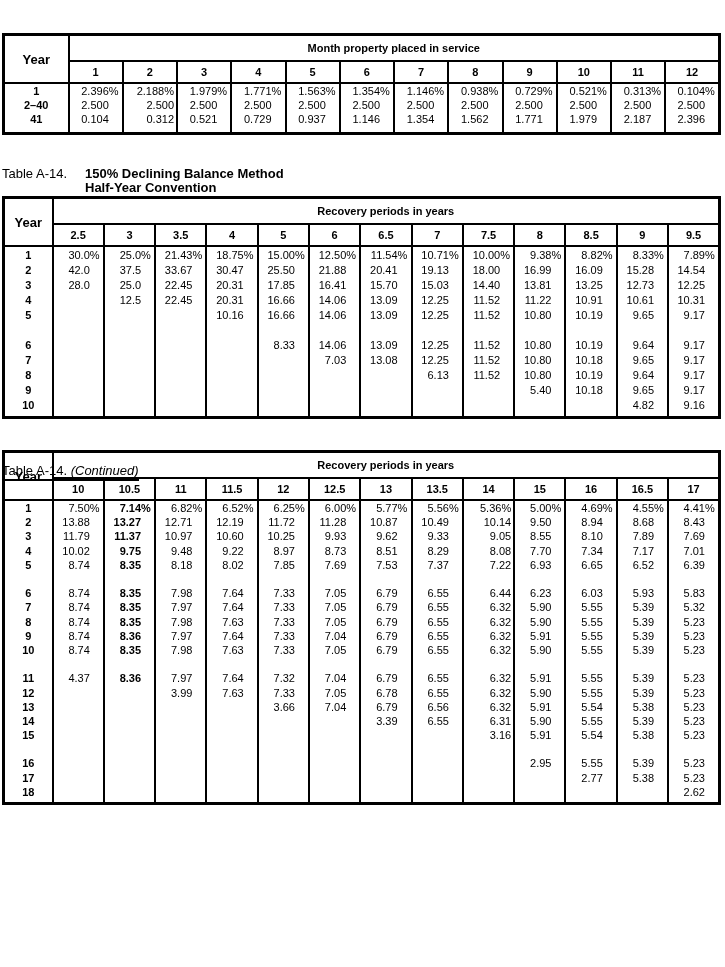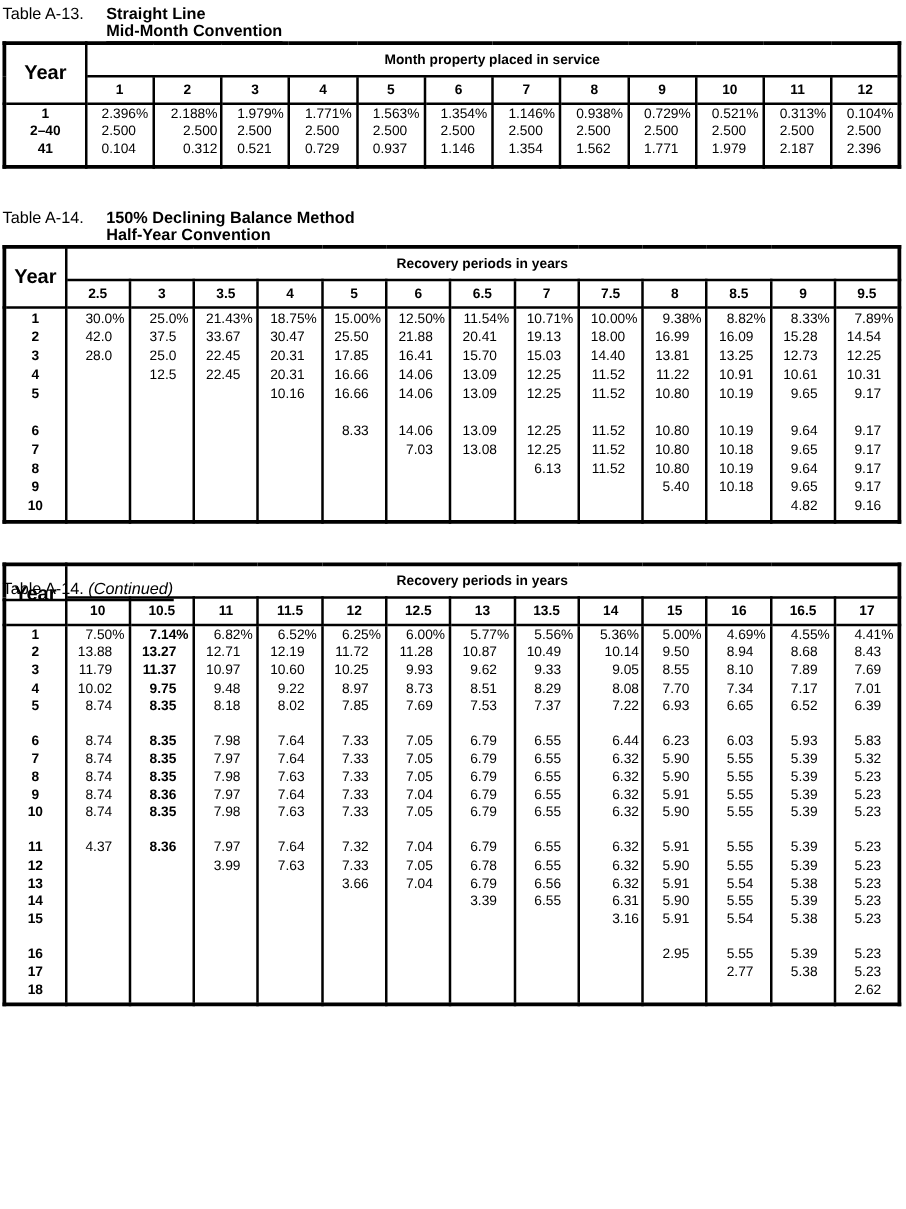--- a/index.html
+++ b/index.html
@@ -9,42 +9,35 @@
   .tlabel{width:83px;flex:0 0 83px;font-weight:normal;}
   .tbold{font-weight:bold;display:flex;flex-direction:column;align-items:flex-start;}
   .uline{border-bottom:2px solid #000;padding-bottom:1px;}
   .cont-title{position:absolute;left:2px;font-size:13px;line-height:14px;}
   .cont-title .inner{display:inline-block;border-bottom:2px solid #000;padding-bottom:1px;}
   .cont-title .it{font-style:italic;}
   .tbl-host{position:absolute;left:2px;}
   table.grid{border-collapse:collapse;table-layout:fixed;width:719px;border:3px solid #000;}
   table.grid th,table.grid td{border:2px solid #000;padding:0;}
   th.span-head{height:24px;font-size:11px;font-weight:bold;text-align:center;vertical-align:middle;}
-  th.year-head{font-size:16px;font-weight:bold;text-align:center;vertical-align:middle;}
+  th.year-head{font-size:13px;font-weight:bold;text-align:center;vertical-align:middle;}
   th.col-head{height:20px;font-size:11px;font-weight:bold;text-align:center;vertical-align:middle;}
   td.body-cell{vertical-align:top;padding-top:3px;}
   .ln{height:var(--lh);display:flex;justify-content:flex-end;align-items:center;
       padding-right:2px;font-size:11px;white-space:nowrap;}
   .ln .v{text-align:right;}
   .ln .pct{width:11px;text-align:left;}
   .yln{height:var(--lh);display:flex;justify-content:center;align-items:center;
        font-size:11px;font-weight:bold;white-space:nowrap;}
 </style>
 </head>
 <body>
 
 <div class="doc">
 
-  <div class="tbl-title" style="top:4px;">
-    <span class="tlabel">Table A-13.</span>
-    <span class="tbold">
-      <span>Straight Line</span>
-      <span class="uline">Mid-Month Convention</span>
-    </span>
-  </div>
   <div class="tbl-host" style="top:33px;">
       <table class="grid" style="--lh: 14px;">
         <colgroup>
           <col style="width: 65px;">
           <col>
           <col>
           <col>
           <col>
           <col>
           <col>

